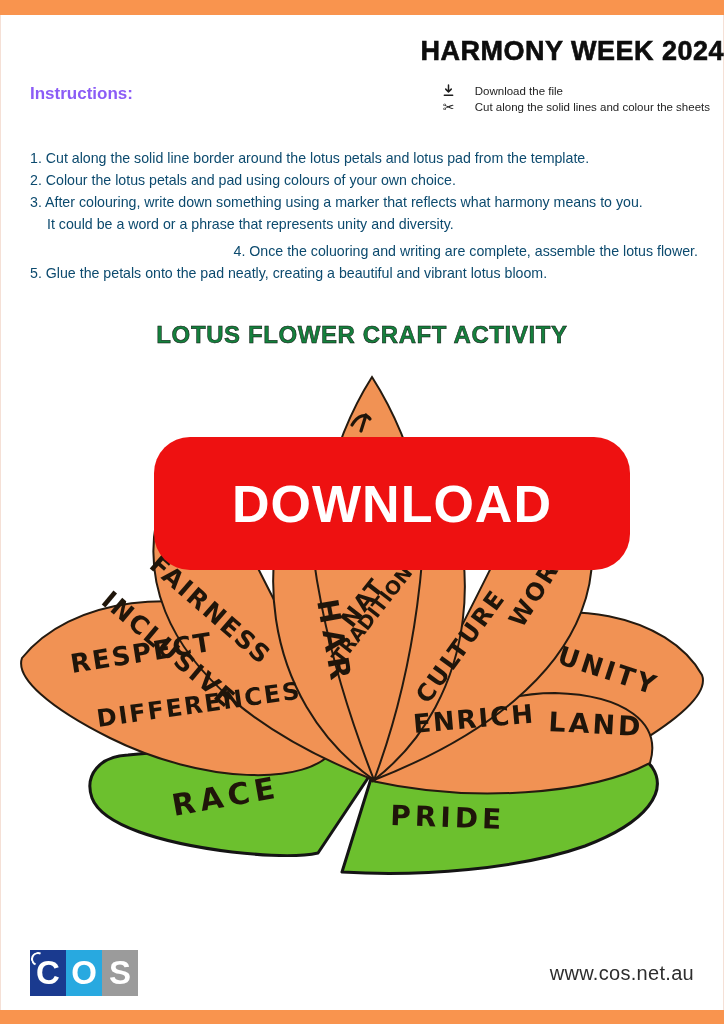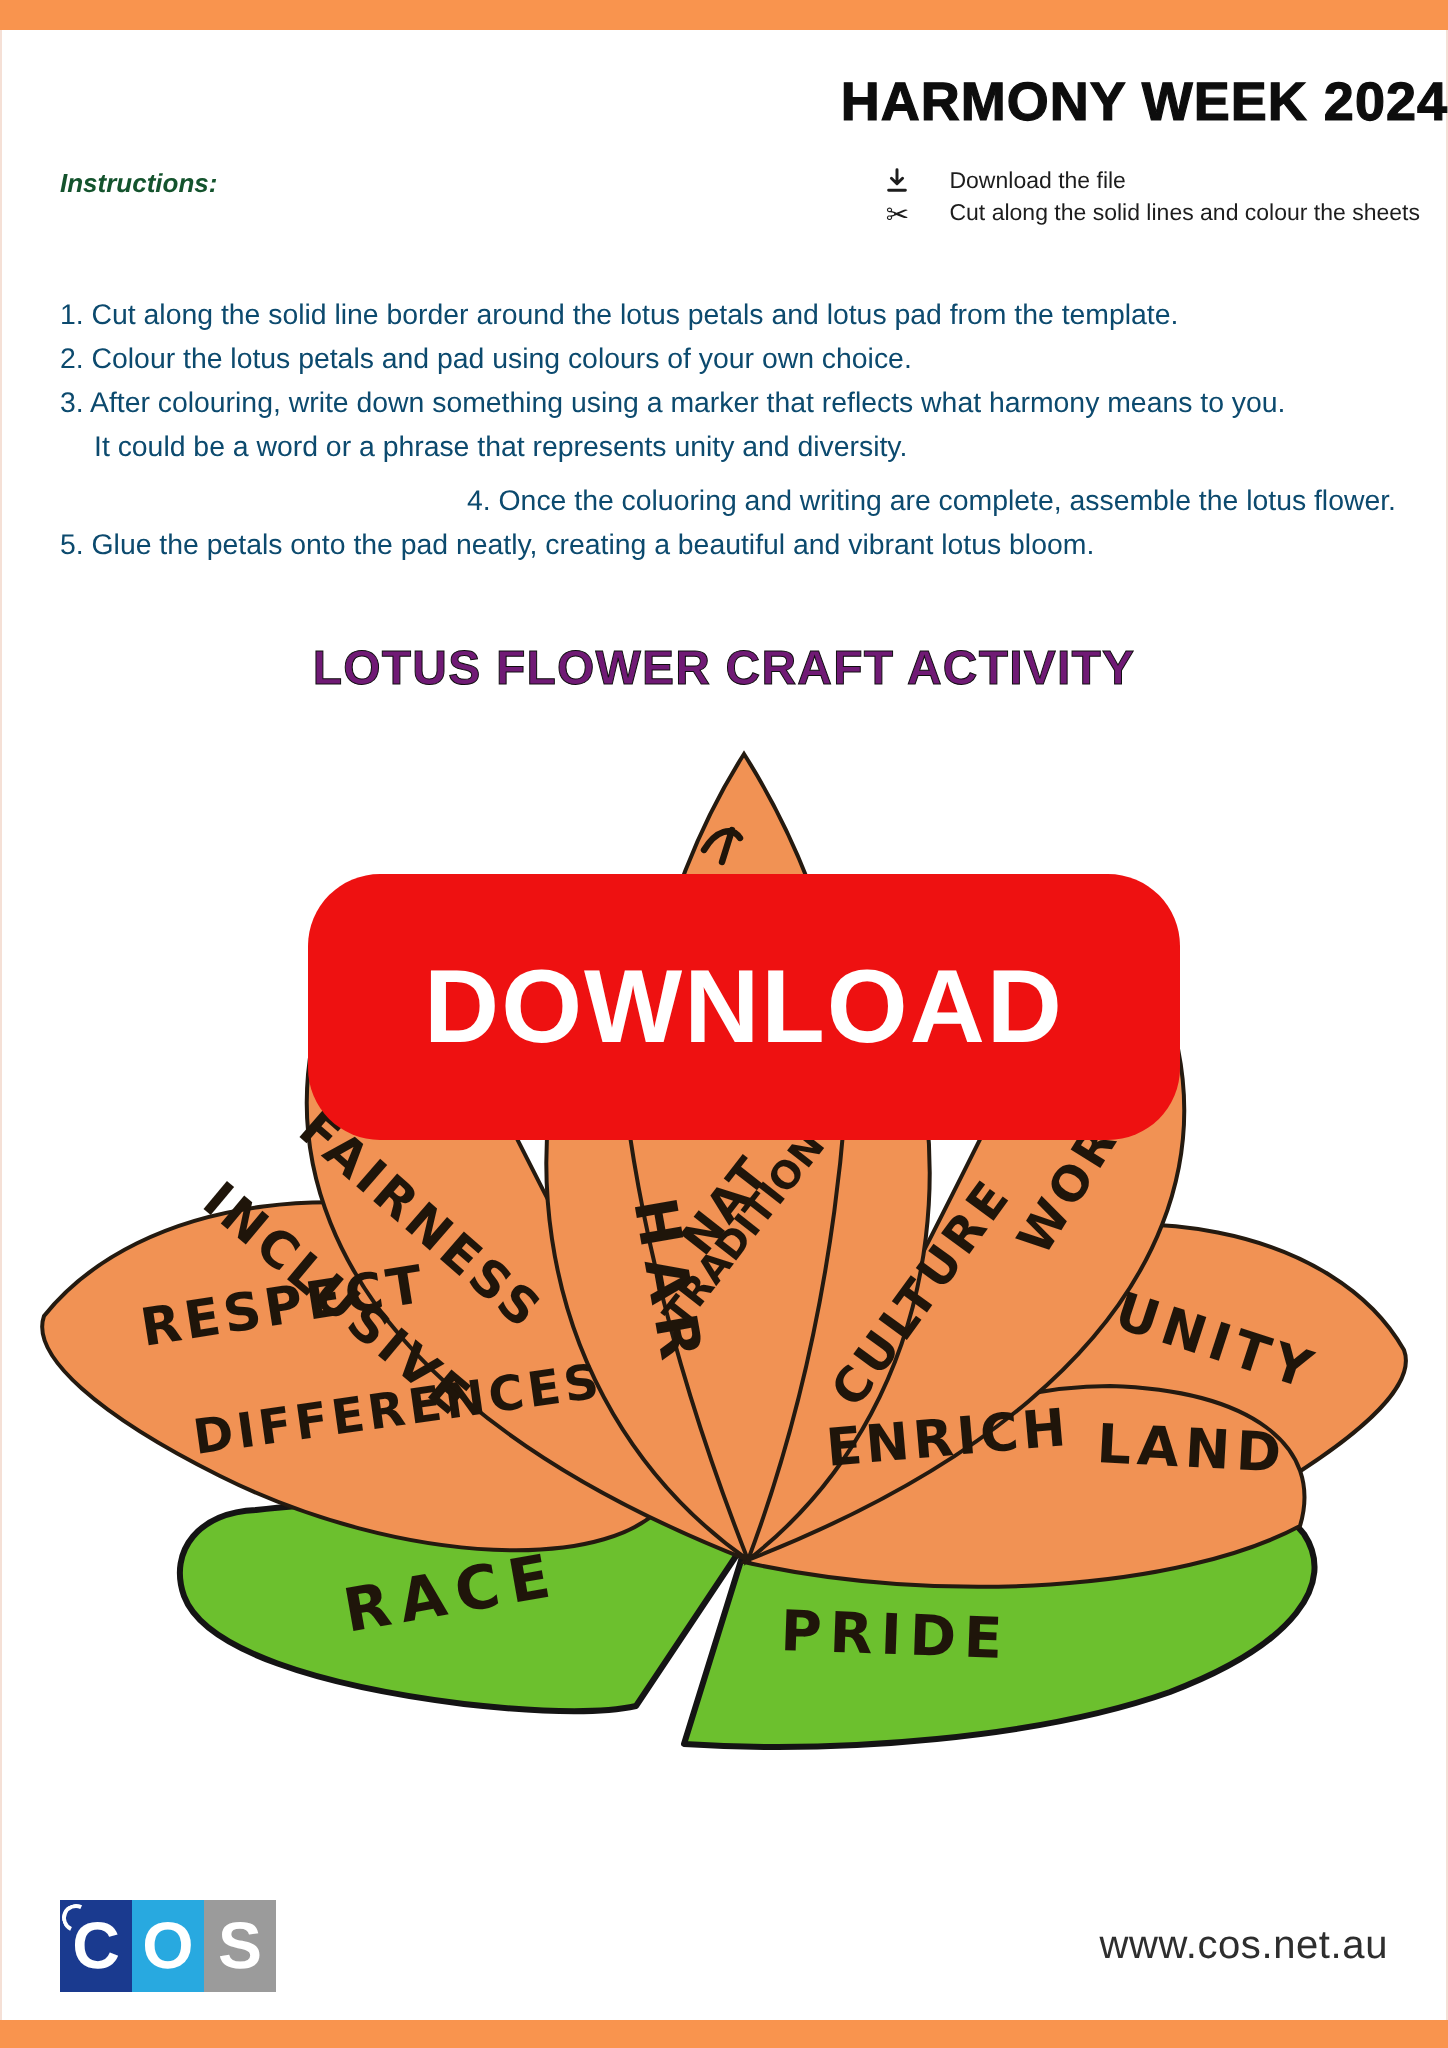--- a/index.html
+++ b/index.html
@@ -8,35 +8,35 @@
     background:#ffffff;font-family:"Liberation Sans",sans-serif;color:#161616;
     box-shadow: inset 1px 0 0 #f5e0d6, inset -1px 0 0 #f5e0d6;
   }
   .topbar{height:15px;background:#F9944E;}
   .bottombar{position:absolute;left:0;right:0;bottom:0;height:14px;background:#F9944E;}
   h1.title{
     margin:21px 0 0;text-align:right;font-size:27px;font-weight:700;
     letter-spacing:.5px;color:#0d0d0d;-webkit-text-stroke:.6px #0d0d0d;
   }
   .instr-row{display:flex;justify-content:space-between;align-items:flex-start;margin:17px 14px 0 30px;}
-  .instr-heading{font-size:13px;font-weight:700;color:#14532d;font-style:italic;}
+  .instr-heading{font-size:17px;font-weight:700;color:#8b5cf6;}
   .side-notes{font-size:11.5px;color:#1d1d1d;}
   .note{display:flex;align-items:center;gap:19px;margin-bottom:4px;}
   .note .glyph{width:14px;display:inline-flex;justify-content:center;}
   .scissors{font-size:14px;line-height:10px;}
   .steps{margin:30px 26px 0 30px;font-size:14.2px;line-height:22px;color:#0c4a6e;}
   .step{white-space:nowrap;}
   .step.indent{padding-left:17px;}
   .step.gap{margin-top:5px;text-align:right;}
   h2.activity-title{margin:37px 0 0;text-align:center;font-size:24px;font-weight:700;
-    letter-spacing:.6px;color:#701a75;-webkit-text-stroke:.5px #0d0d0d;}
+    letter-spacing:.6px;color:#15803d;-webkit-text-stroke:.5px #0d0d0d;}
   .flower{position:relative;width:724px;height:512px;margin-top:14px;}
   .flower svg{position:absolute;left:0;top:0;}
   .download-btn{
-    position:absolute;left:154px;top:74px;width:436px;height:133px;
+    position:absolute;left:154px;top:74px;width:476px;height:133px;
     background:#EE1111;border:none;border-radius:36px;cursor:pointer;
     display:flex;align-items:center;justify-content:center;
     color:#ffffff;font-family:"Liberation Sans",sans-serif;font-size:52px;font-weight:700;letter-spacing:1px;
   }
   .footer{position:absolute;left:30px;right:30px;bottom:28px;display:flex;align-items:center;justify-content:space-between;}
   .logo{display:flex;}
   .tile{width:36px;height:46px;display:flex;align-items:center;justify-content:center;
     color:#fff;font-weight:700;font-size:33px;position:relative;}
   .tile.c{background:#1A3A8F;}
   .tile.o{background:#28A9E0;}

